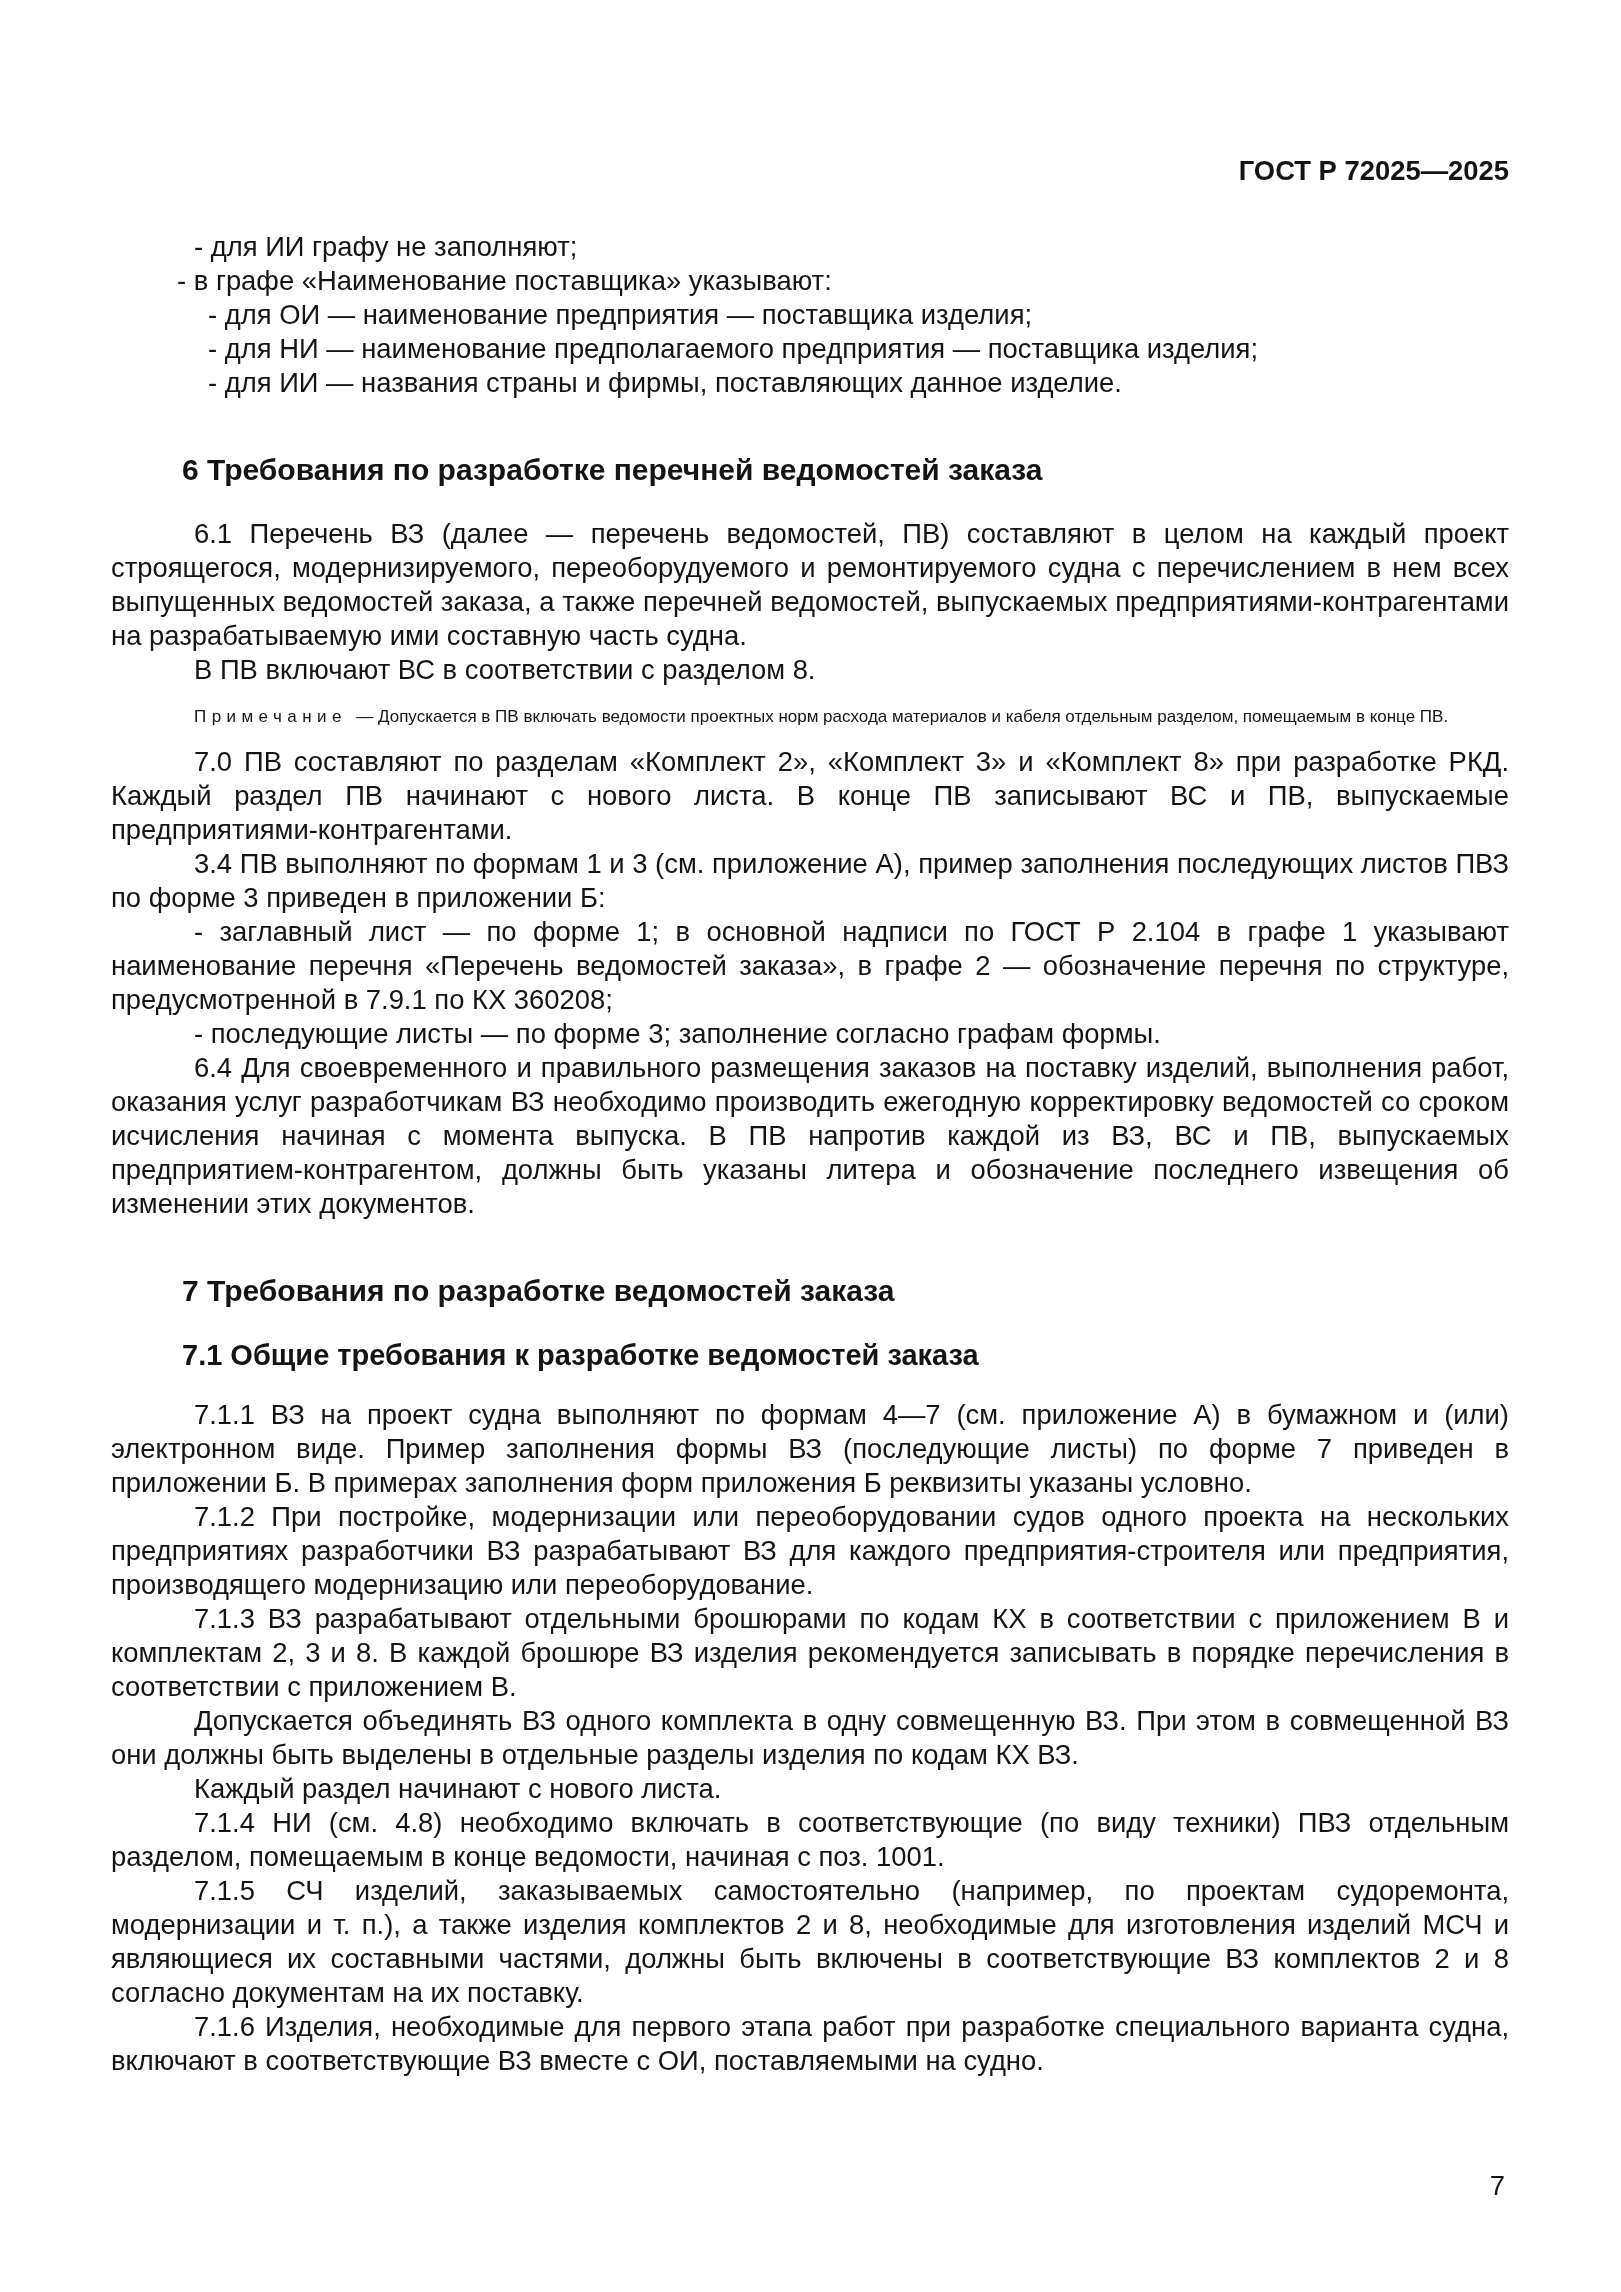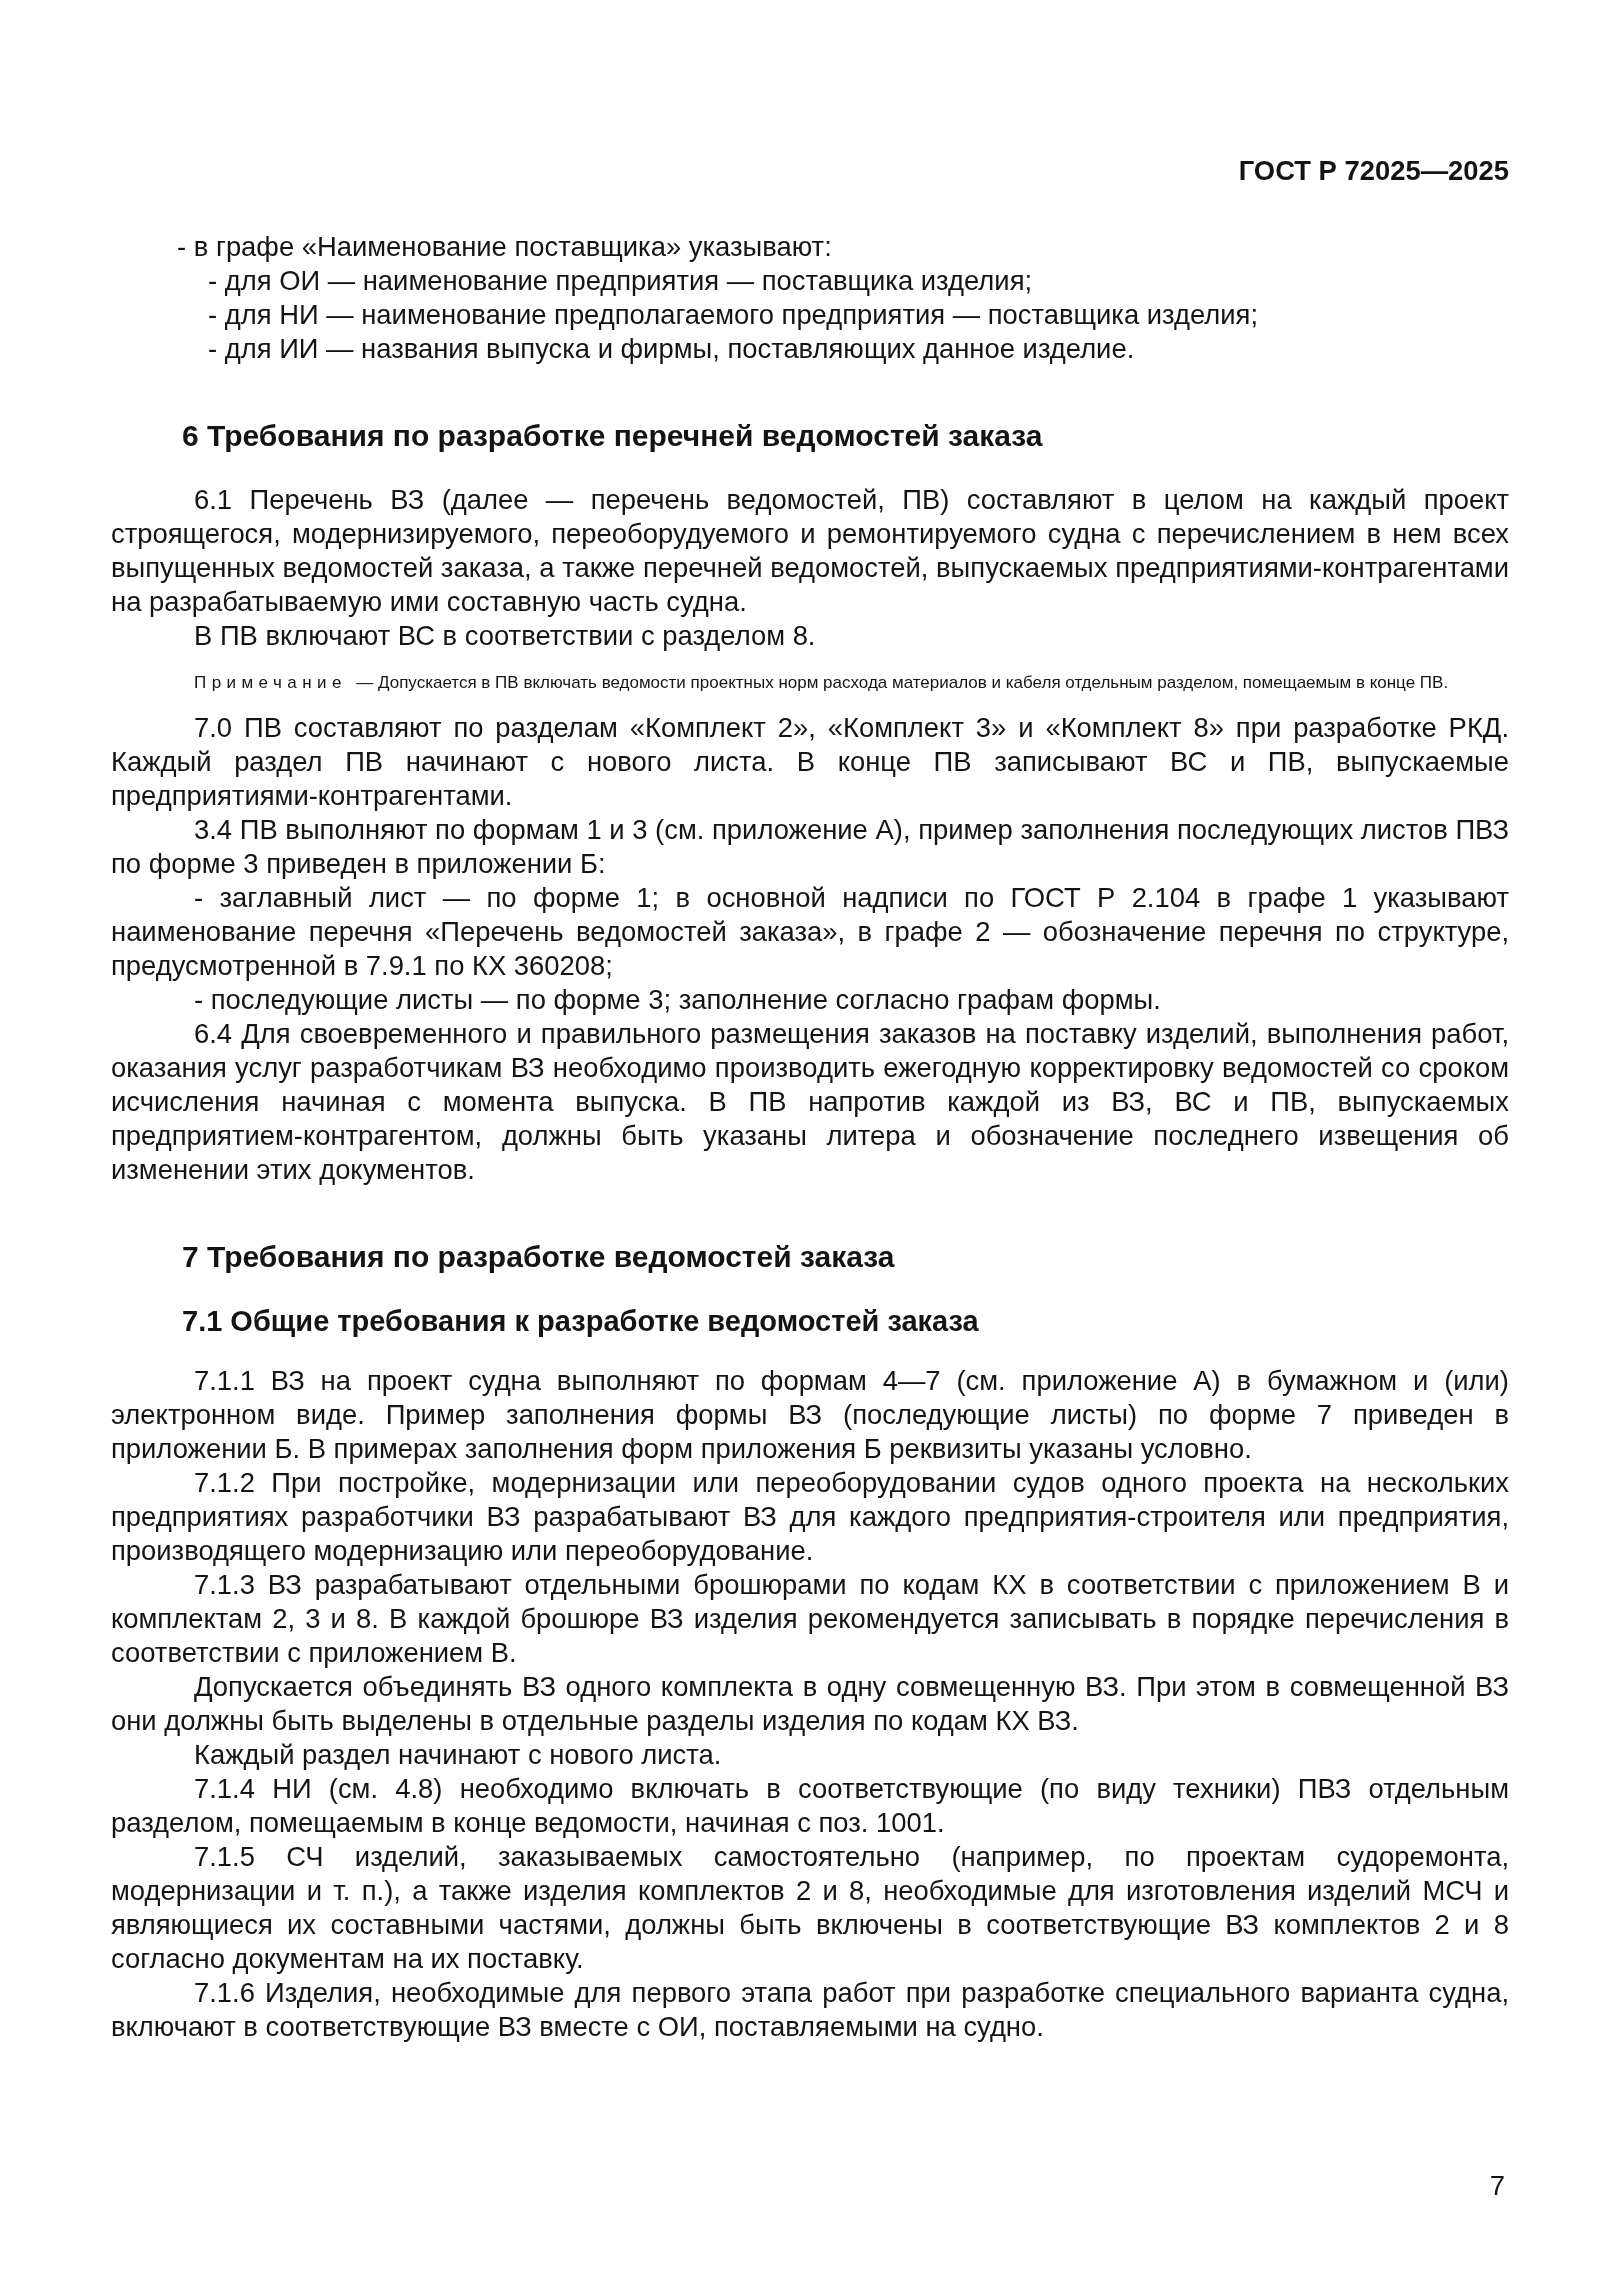--- a/index.html
+++ b/index.html
@@ -81,24 +81,25 @@
     line-height: 33px;
   }
 </style>
 </head>
 <body>
 
 <div class="page">
 
   <div class="doc-code">ГОСТ Р 72025—2025</div>
 
+  <p class="li indent-b">- для ИИ графу не заполняют;</p>
   <p class="li indent-a">- в графе «Наименование поставщика» указывают:</p>
   <p class="li indent-c">- для ОИ — наименование предприятия — поставщика изделия;</p>
   <p class="li indent-c">- для НИ — наименование предполагаемого предприятия — поставщика изделия;</p>
-  <p class="li indent-c">- для ИИ — названия выпуска и фирмы, поставляющих данное изделие.</p>
+  <p class="li indent-c">- для ИИ — названия страны и фирмы, поставляющих данное изделие.</p>
 
   <h1 class="section-title">6 Требования по разработке перечней ведомостей заказа</h1>
 
   <p class="para">6.1 Перечень ВЗ (далее — перечень ведомостей, ПВ) составляют в целом на каждый проект строящегося, модернизируемого, переоборудуемого и ремонтируемого судна с перечислением в нем всех выпущенных ведомостей заказа, а также перечней ведомостей, выпускаемых предприятиями-контрагентами на разрабатываемую ими составную часть судна.</p>
   <p class="para">В ПВ включают ВС в соответствии с разделом 8.</p>
 
   <p class="note"><span class="note-label">Примечание</span>&nbsp; <span class="note-text">— Допускается в ПВ включать ведомости проектных норм расхода материалов и кабеля отдельным разделом, помещаемым в конце ПВ.</span></p>
 
   <p class="para">7.0 ПВ составляют по разделам «Комплект 2», «Комплект 3» и «Комплект 8» при разработке РКД. Каждый раздел ПВ начинают с нового листа. В конце ПВ записывают ВС и ПВ, выпускаемые предприятиями-контрагентами.</p>
   <p class="para">3.4 ПВ выполняют по формам 1 и 3 (см. приложение А), пример заполнения последующих листов ПВЗ по форме 3 приведен в приложении Б:</p>

